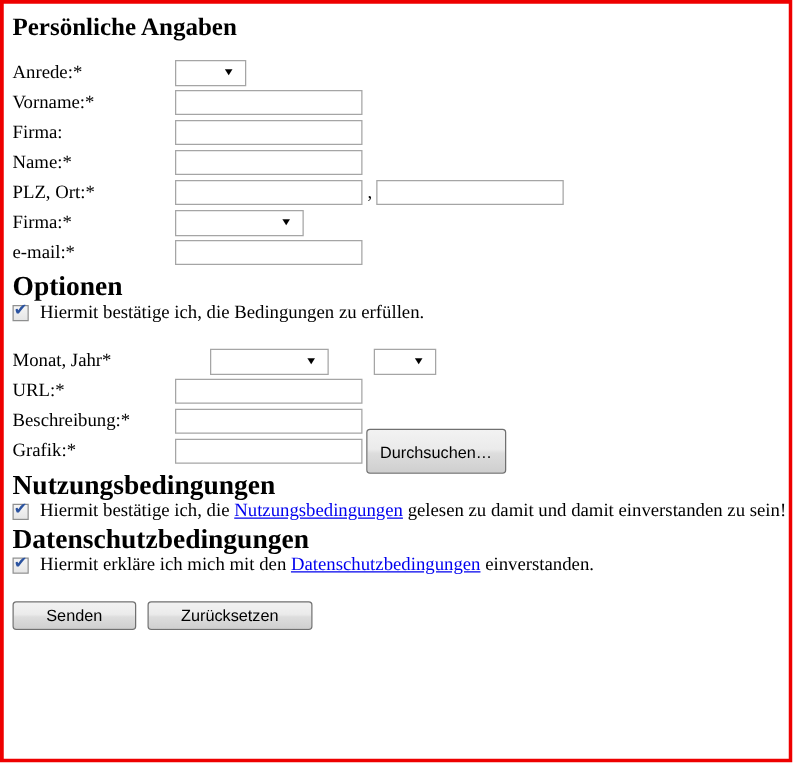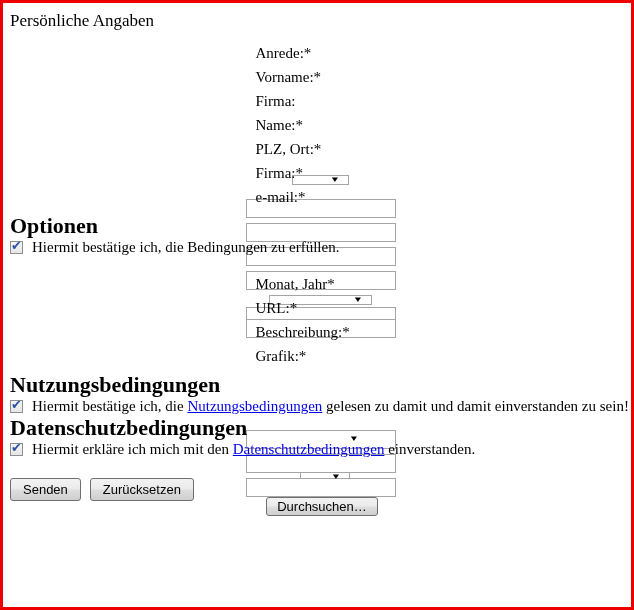--- a/index.html
+++ b/index.html
@@ -7,23 +7,23 @@
     position:relative;
     width:634px; height:610px;
     box-sizing:border-box;
     border:3px solid #ee0000;
     background:#fff;
     font-family:"Liberation Serif", serif;
     font-size:15px; color:#000;
     padding:5px 0 0 7px;
     overflow:hidden;
   }
-  h1.title { font-size:17px; font-weight:normal; margin:3px 0 14px 0; }
+  h1.title { font-size:20px; font-weight:bold; margin:3px 0 14px 0; }
   h2.section { font-size:22px; font-weight:bold; margin:0; }
-  .row { display:flex; align-items:center; margin-bottom:4px; height:20px;flex-direction:column; }
+  .row { display:flex; align-items:center; margin-bottom:4px; height:20px; }
   .lbl { width:130px; flex:0 0 130px; }
   input.txt {
     width:150px; height:20px; box-sizing:border-box;
     border:1px solid #a5a5a5; background:#fff;
     font:13px "Liberation Sans", sans-serif; padding:1px 3px; margin:0;
     outline:none;
   }
   .sel {
     height:21px; box-sizing:border-box;
     border:1px solid #a5a5a5; background:#fff;
@@ -41,21 +41,21 @@
   }
   .chk .mark {
     position:absolute; left:0px; top:-4px;
     font-size:13px; color:#2b53a0; font-family:"DejaVu Sans", sans-serif;
   }
   a.lnk { color:#0000ee; text-decoration:underline; cursor:pointer; }
   button.win {
     font:13px "Liberation Sans", sans-serif; color:#000;
     border:1px solid #707070; border-radius:3px;
     background:linear-gradient(to bottom,#f2f2f2,#ebebeb 45%,#dddddd 55%,#cfcfcf);
-    padding:3px 12px; margin:0; cursor:default;
+    padding:3px 26px; margin:0; cursor:default;
   }
   button.browse { padding:1px 10px; height:36px; margin-left:3px; }
   .btnrow { display:flex; gap:9px; margin-top:20px; }
   .mt18 { margin-top:18px; } .mb14 { margin-bottom:14px; }
   .mt16 { margin-top:16px; } .mt24 { margin-top:25px; } .mt20 { margin-top:20px;gap:28px; }
 </style>
 </head>
 <body>
 
 <div id="page">

